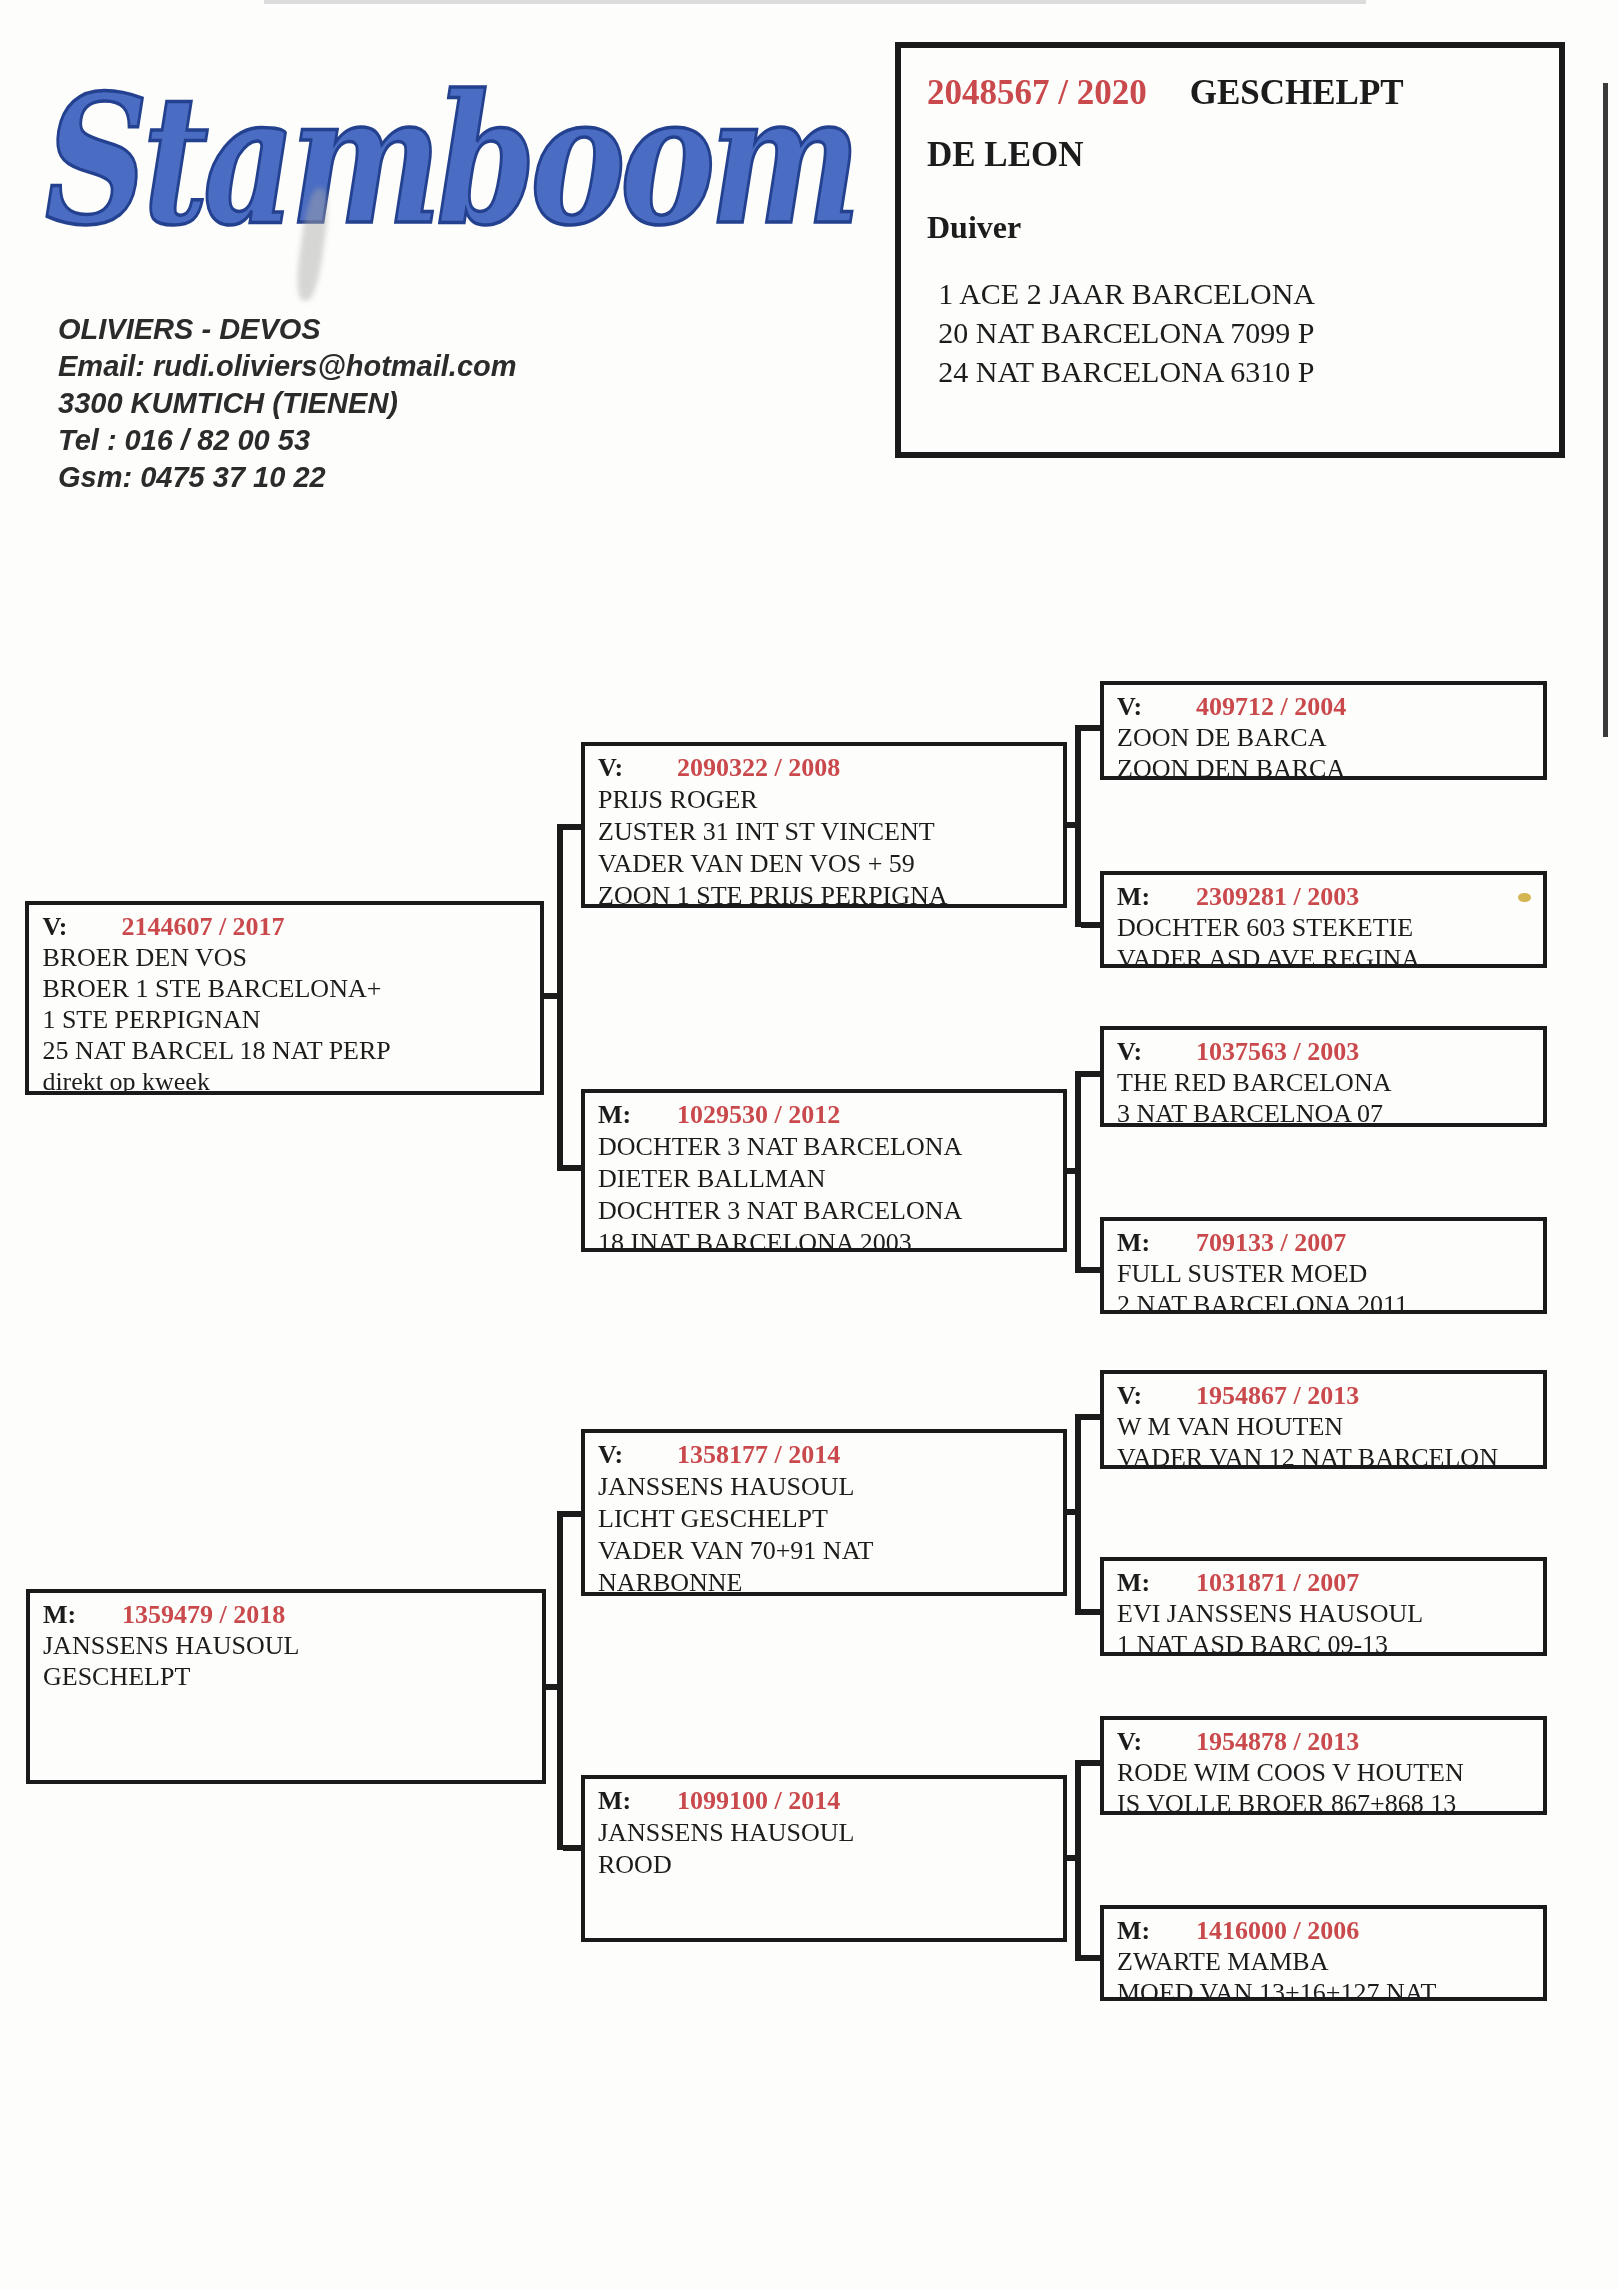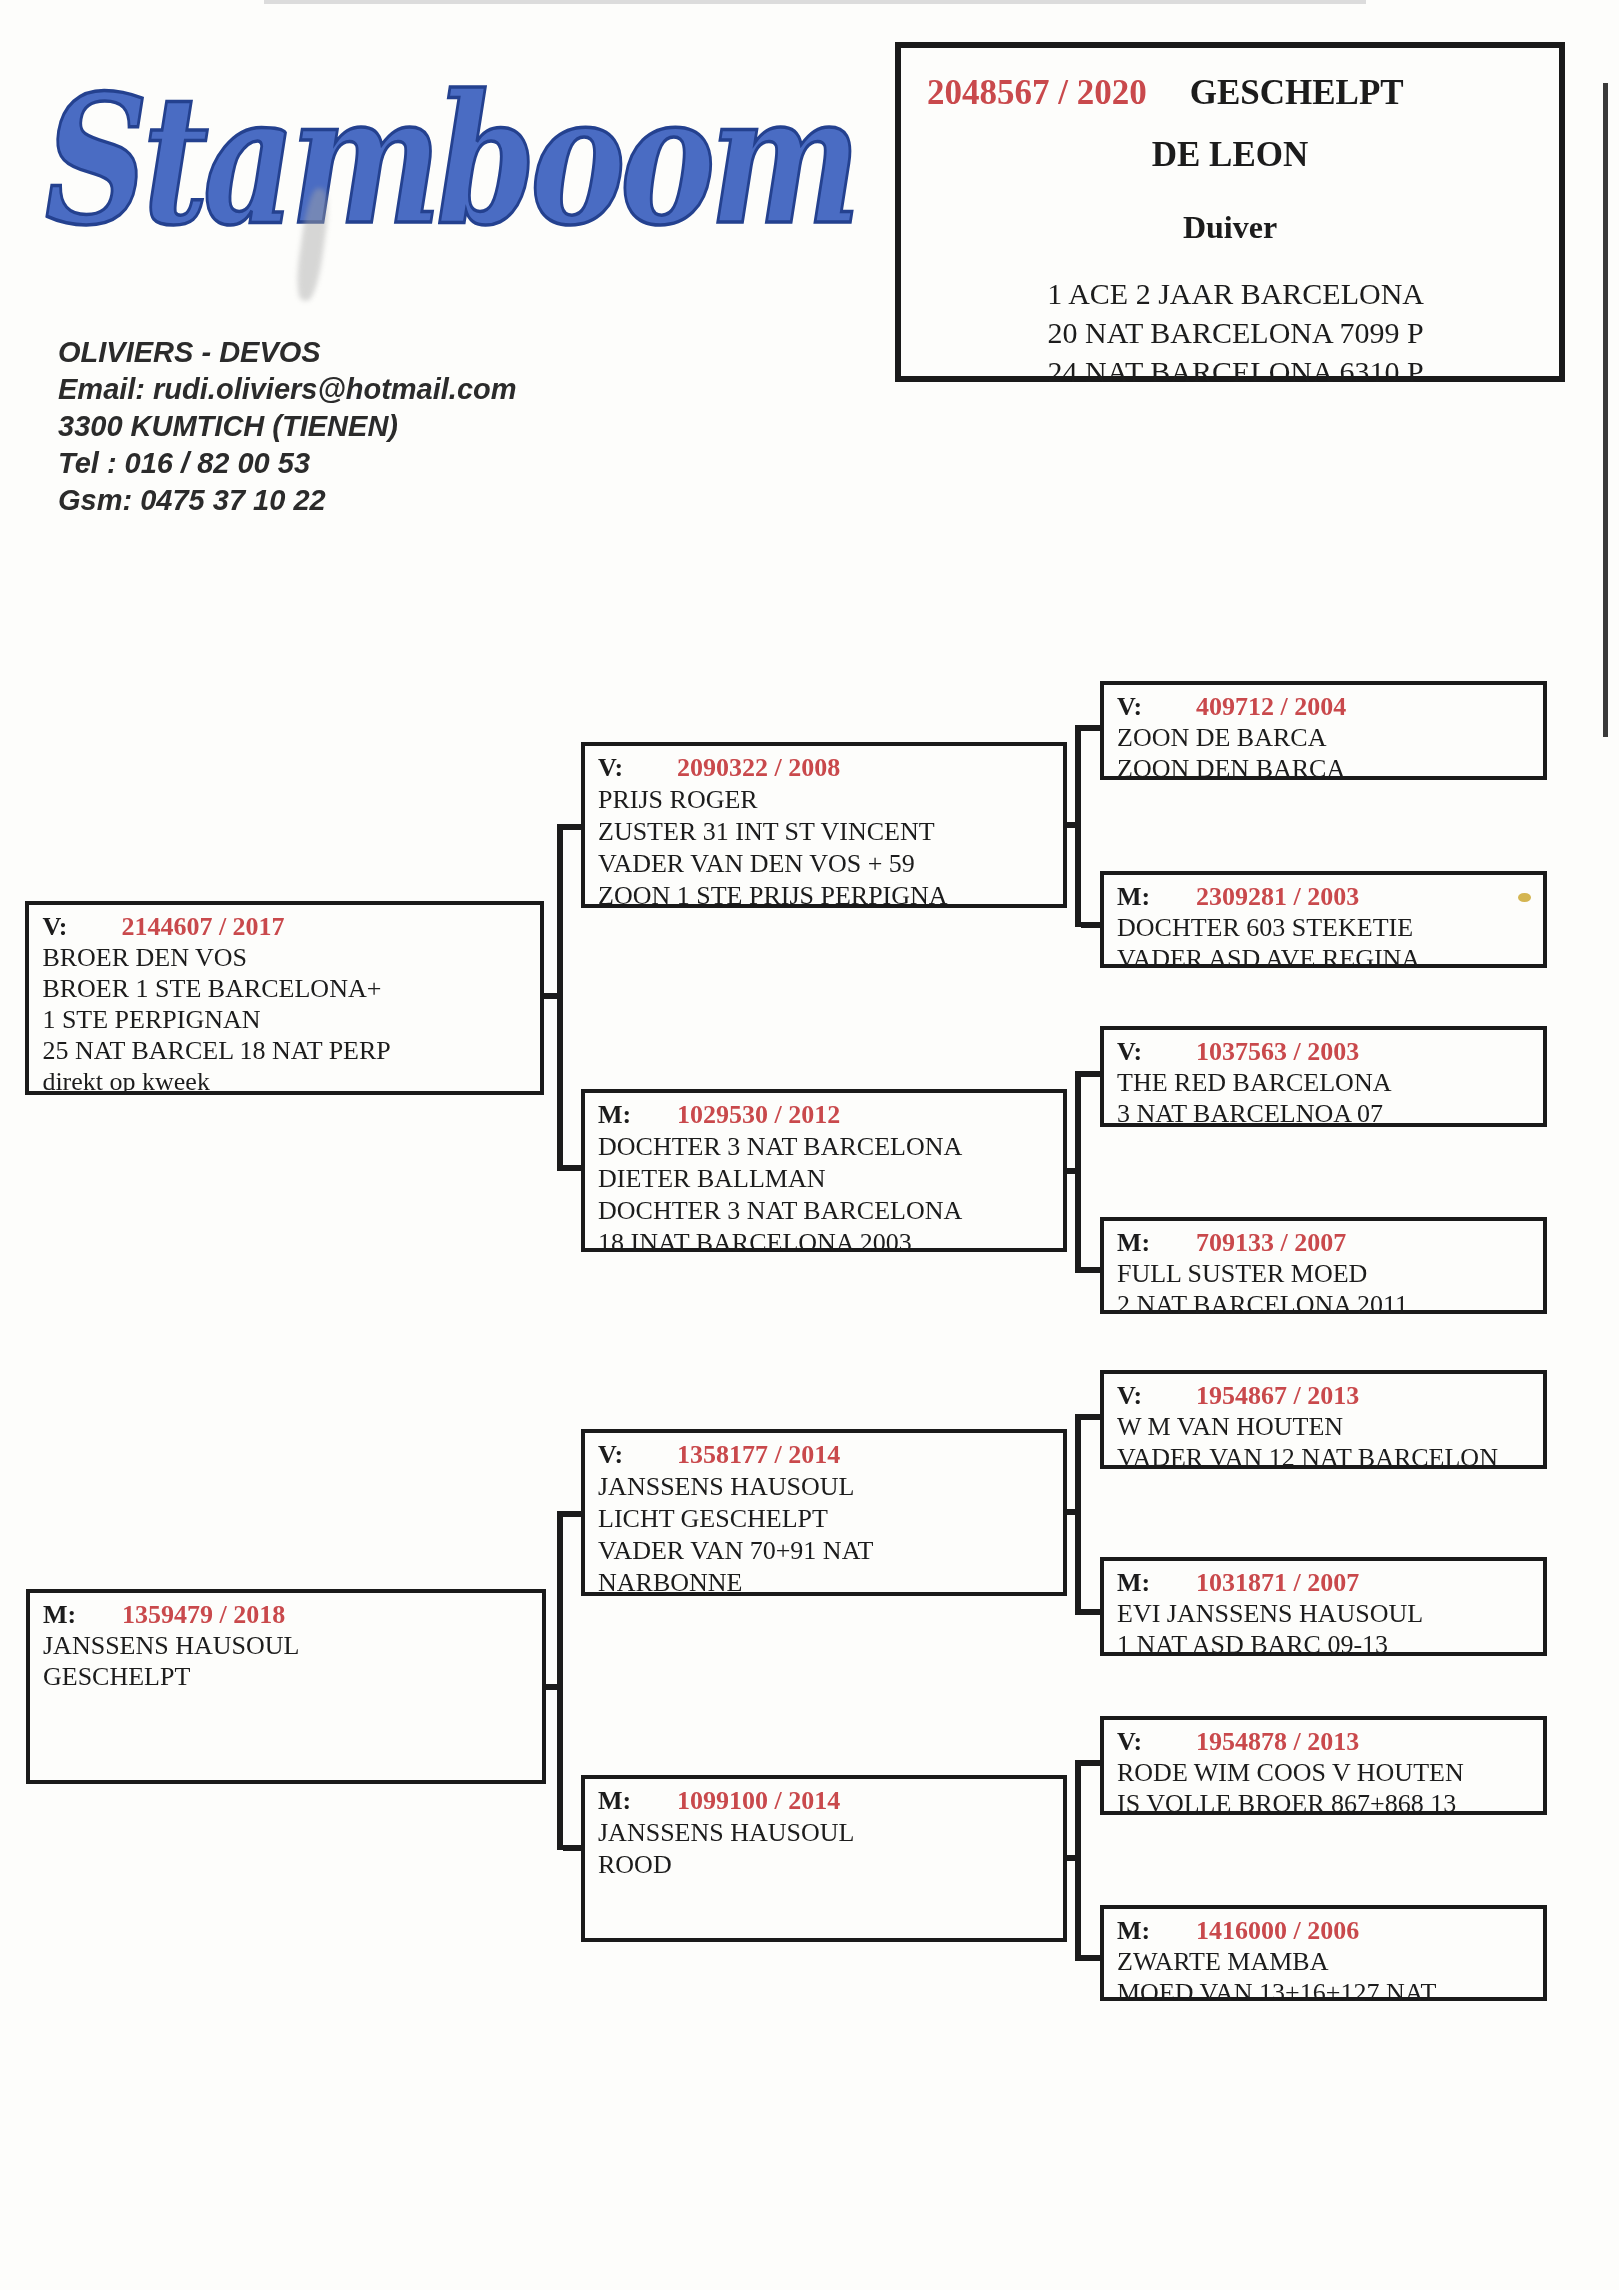--- a/index.html
+++ b/index.html
@@ -21,28 +21,27 @@
     color:#4a6cc3;
     -webkit-text-stroke:2.8px #24418f;
     letter-spacing:-5.6px;
     transform:scaleY(1.25);
     transform-origin:top left;
   }
   .owner{
     position:absolute;left:58px;top:311px;
     font-family:"Liberation Sans", sans-serif;
     font-weight:bold;font-style:italic;
-    font-size:29px;line-height:37px;color:#2b2b2b;margin-top:23px;
+    font-size:29px;line-height:37px;color:#2b2b2b;
   }
   
   .info-box{
-    position:absolute;left:895px;top:42px;width:670px;height:340px;
+    position:absolute;left:895px;top:42px;width:670px;height:416px;
     border:6.6px solid #1a1a1a;box-sizing:border-box;
     padding:24.5px 26px 0 26px;
-    text-align:center;
   }
   .info-head{display:flex;gap:43px;font-size:35px;font-weight:bold;}
   .info-ring{color:#c9494c;}
   .info-name{margin-top:22.6px;font-size:35px;font-weight:bold;}
   .info-sex{margin-top:34px;font-size:32px;font-weight:bold;}
   .info-perf{margin-top:28px;font-size:30px;line-height:39px;padding-left:11.3px;}
   
   .pbox{
     position:absolute;box-sizing:border-box;
     border:4.7px solid #1a1a1a;background:transparent;

